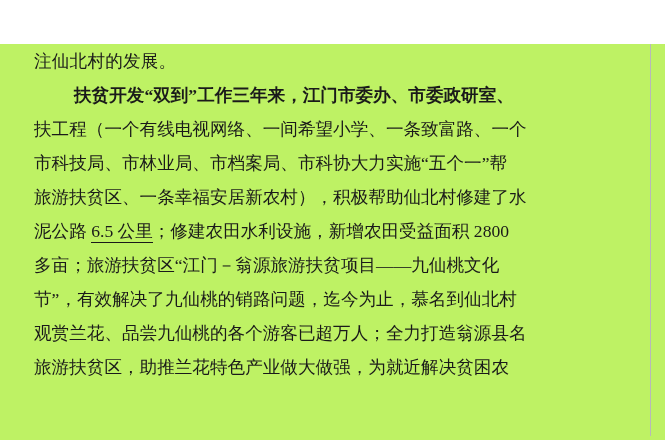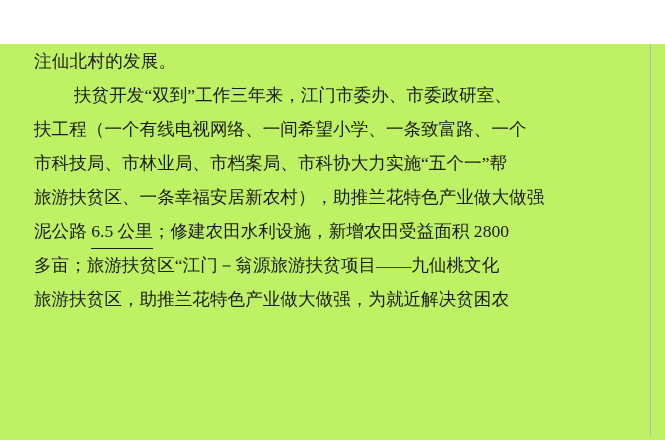--- a/index.html
+++ b/index.html
@@ -53,35 +53,36 @@
   }
   .line {
     display: block;
     font-size: 17.6px;
     line-height: 34px;
     white-space: nowrap;
   }
   .line.just {
     display: flex;
     justify-content: space-between;
+    font-weight: bold;
   }
   .line.just > span {
     display: inline-block;
   }
   .line.ind {
     padding-left: 40px;
   }
   .pilcrow {
     color: #3a6fb5;
     font-size: 13px;
     vertical-align: baseline;
   }
   .underline {
     border-bottom: 1px solid #1a1a1a;
-    padding-bottom: 7px;
+    padding-bottom: 1px;
     text-align: right;
   }
   .footer {
     position: absolute;
     left: 0;
     top: 404px;
     width: 665px;
     height: 36px;
   }
   .footer-mark-left {
@@ -128,29 +129,31 @@
     <div>
 
       <div class="line just ind">
         <span>扶贫开发“双到”工作三年来，江门市委办、市委政研室、</span>
       </div>
 
       <div class="line">扶工程（一个有线电视网络、一间希望小学、一条致富路、一个</div>
 
       <div class="line">市科技局、市林业局、市档案局、市科协大力实施“五个一”帮</div>
 
-      <div class="line">旅游扶贫区、一条幸福安居新农村），助推兰花特色产业做大做强</div>
+      <div class="line">旅游扶贫区、一条幸福安居新农村），积极帮助仙北村修建了水</div>
 
       <div class="line">
         <span>泥公路 </span><span class="underline">6.5 公里</span><span>；修建农田水利设施，新增农田受益面积 2800</span>
       </div>
 
       <div class="line">多亩；旅游扶贫区“江门－翁源旅游扶贫项目——九仙桃文化</div>
 
+      <div class="line">节”，有效解决了九仙桃的销路问题，迄今为止，慕名到仙北村</div>
 
+      <div class="line">观赏兰花、品尝九仙桃的各个游客已超万人；全力打造翁源县名</div>
 
       <div class="line">旅游扶贫区，助推兰花特色产业做大做强，为就近解决贫困农</div>
 
     </div>
   </div>
 
   <div class="footer">
     <span class="footer-mark-left pilcrow">↵</span>
     <span class="footer-mark-right pilcrow">↵</span>
     <div class="page-number">

